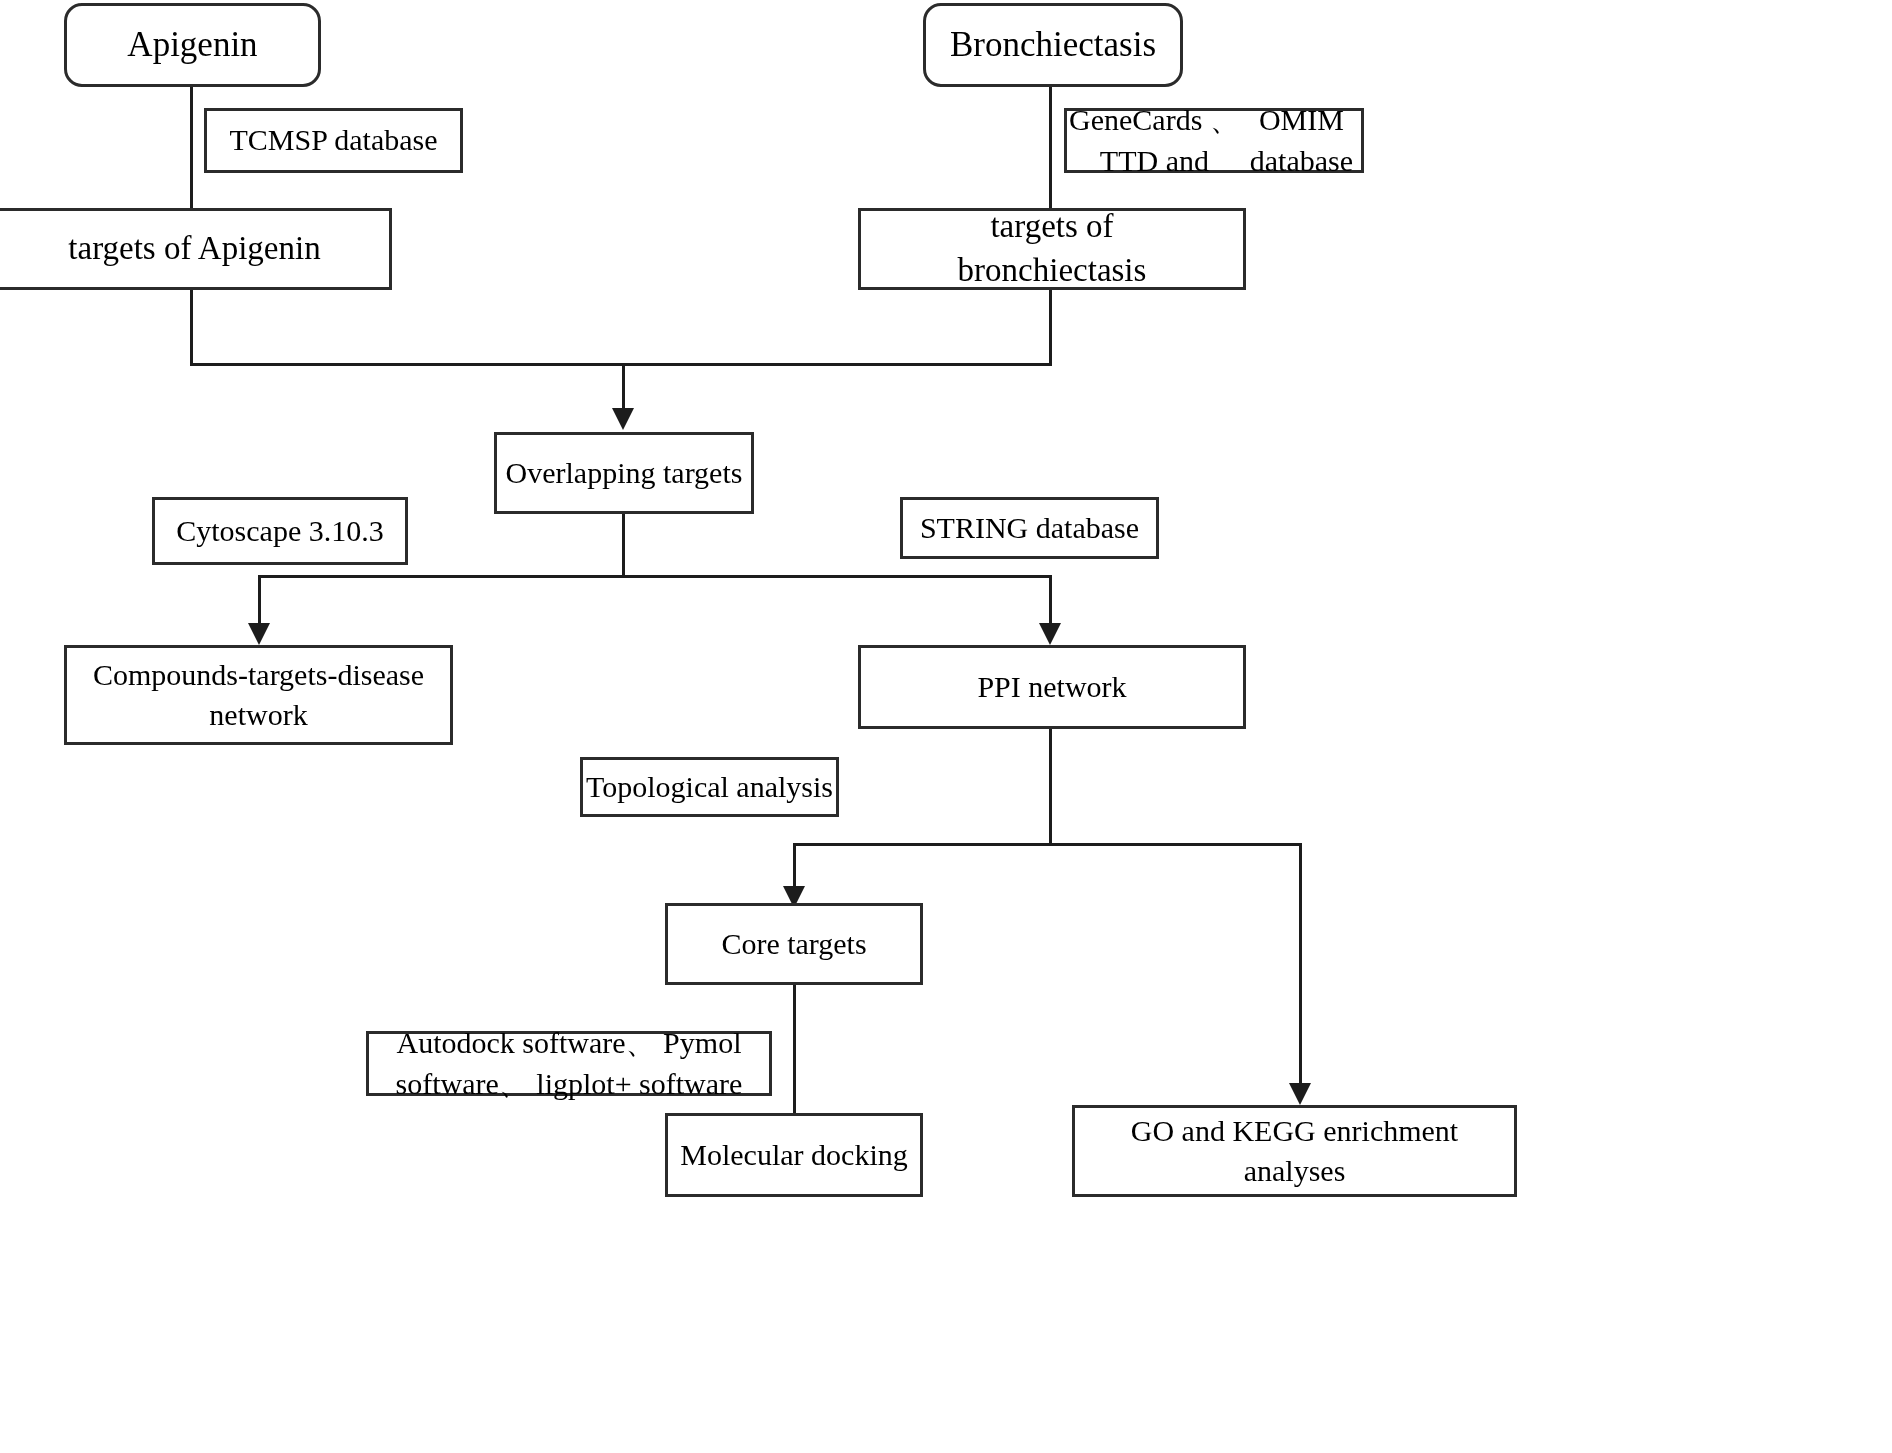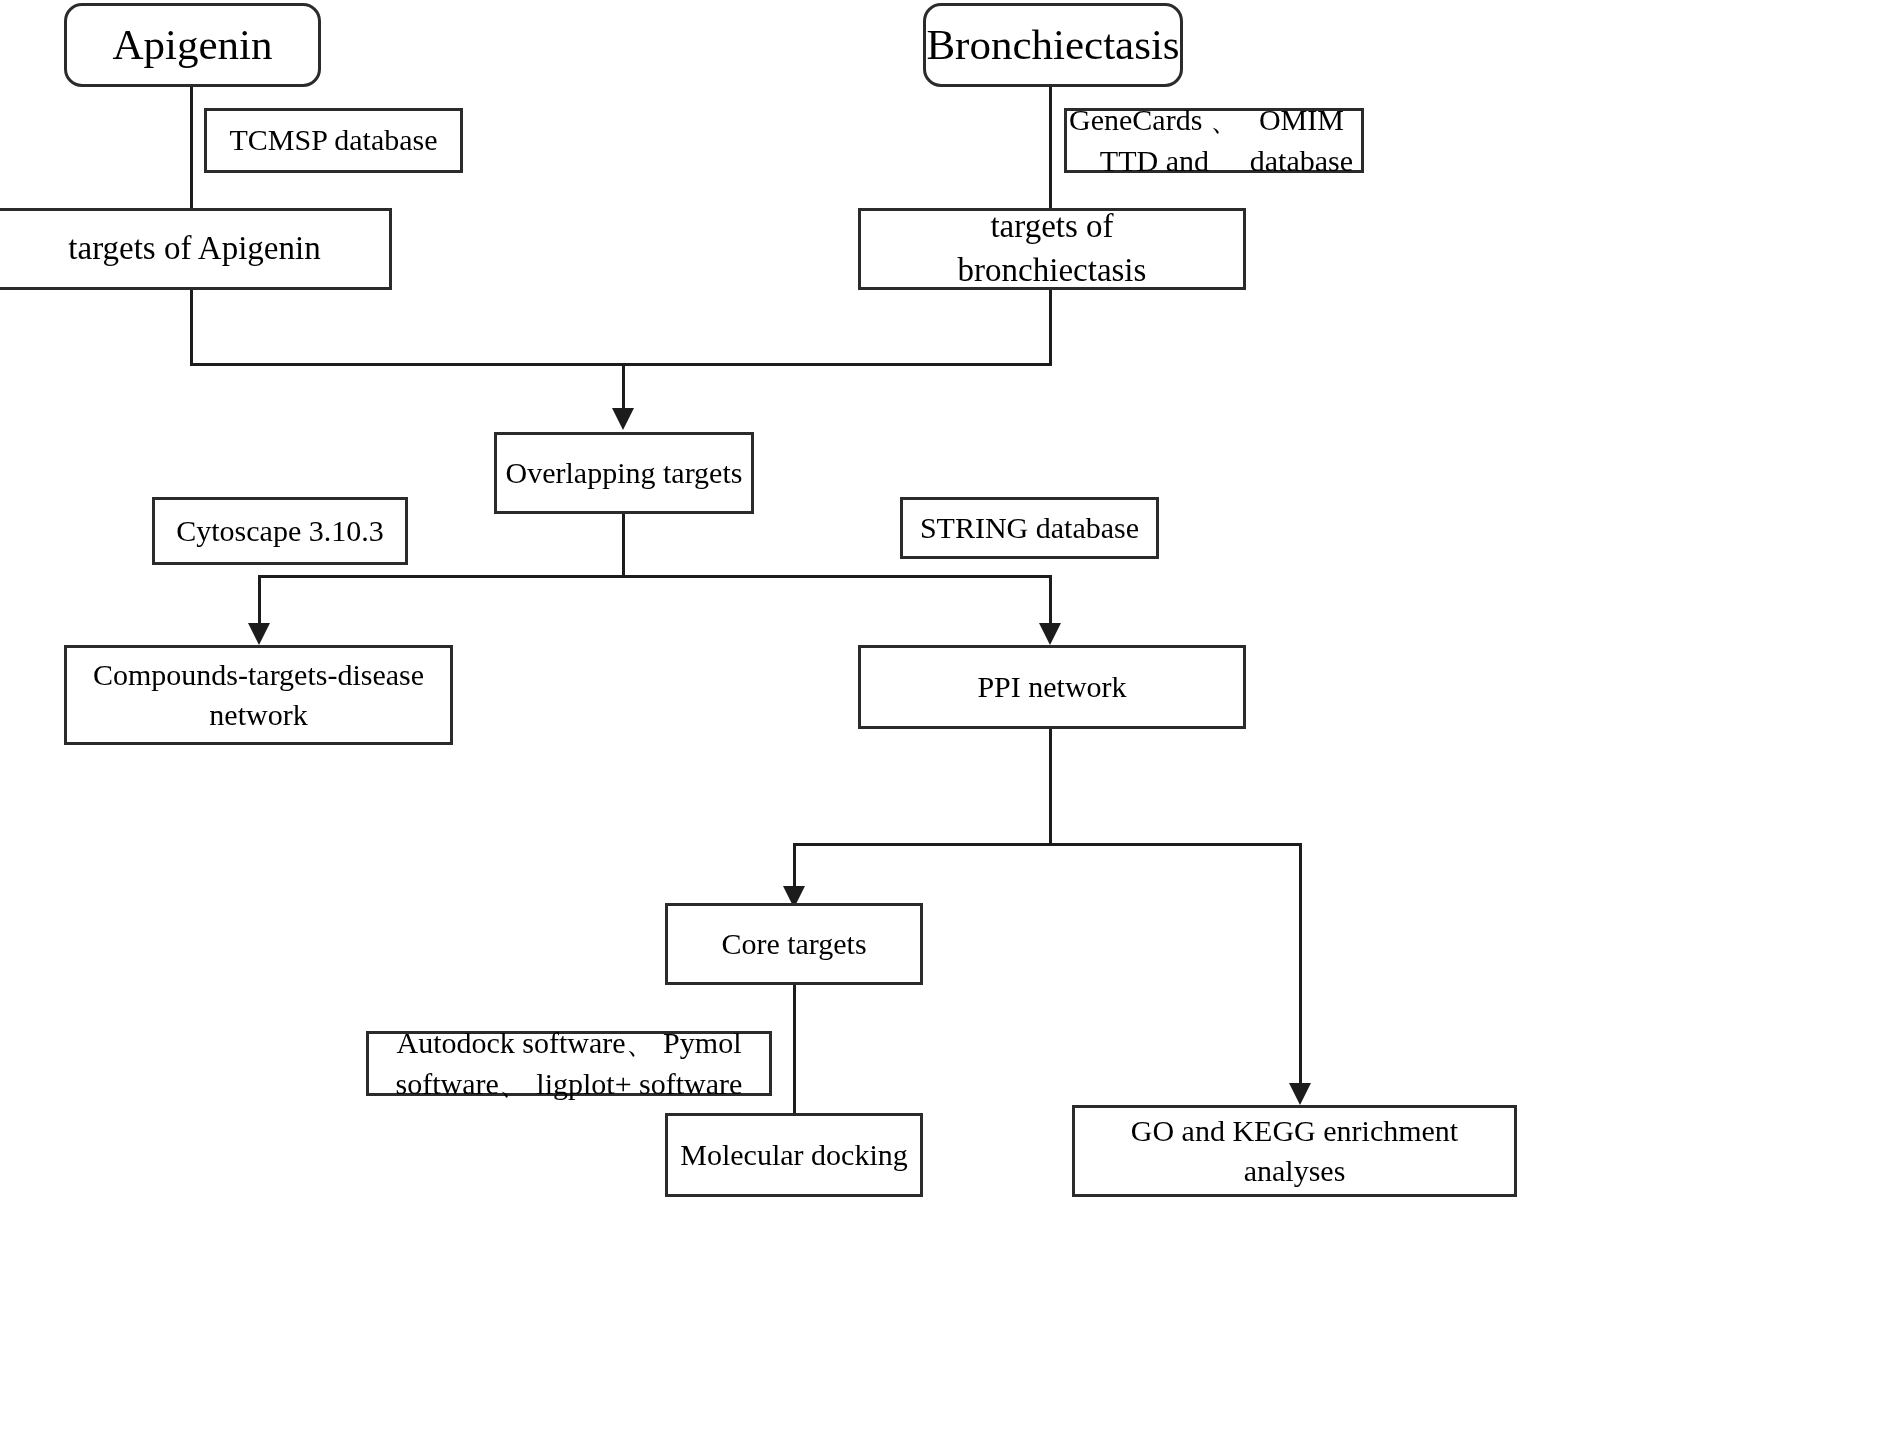--- a/index.html
+++ b/index.html
@@ -23,21 +23,21 @@
     border: 3px solid #2b2b2b;
     display: flex;
     align-items: center;
     justify-content: center;
     text-align: center;
     line-height: 1.32;
     z-index: 3;
   }
   .node .txt { display: block; width: 100%; padding: 0 8px; }
   .rounded { border-radius: 18px; }
-  .big   { font-size: 43px; }
+  .big   { font-size: 35px; }
   .mid   { font-size: 33px; }
   .small { font-size: 30px; }
   .label-box {
     position: absolute;
     box-sizing: border-box;
     background: #ffffff;
     border: 3px solid #2b2b2b;
     display: flex;
     align-items: center;
     justify-content: center;
@@ -142,20 +142,23 @@
   </div>
 
   <div class="node small" style="left:64px; top:645px; width:389px; height:100px;">
     <span class="txt">Compounds-targets-disease network</span>
   </div>
 
   <div class="node small" style="left:858px; top:645px; width:388px; height:84px;">
     <span class="txt">PPI network</span>
   </div>
 
+  <div class="label-box" style="left:580px; top:757px; width:259px; height:60px;">
+    <span>Topological analysis</span>
+  </div>
 
   <div class="node small" style="left:665px; top:903px; width:258px; height:82px;">
     <span class="txt">Core targets</span>
   </div>
 
 
   <div class="label-box" style="left:366px; top:1031px; width:406px; height:65px; flex-direction:column;">
     <span>Autodock software、 Pymol</span>
     <span>software、 ligplot+ software</span>
   </div>

